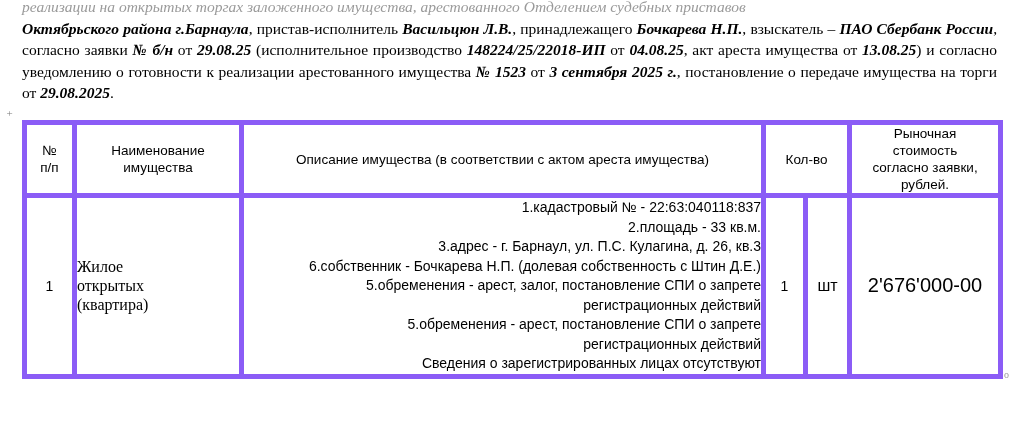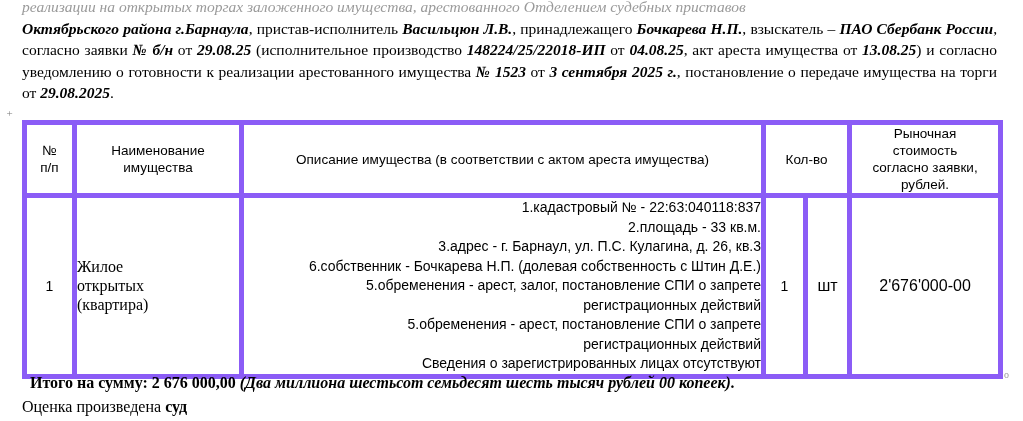--- a/index.html
+++ b/index.html
@@ -94,21 +94,21 @@
     font-size: 14px;
     font-family: "Liberation Sans", sans-serif;
   }
   td.c-unit {
     text-align: center;
     font-size: 16px;
     font-family: "Liberation Sans", sans-serif;
   }
   td.c-price {
     text-align: center;
-    font-size: 16px;
+    font-size: 20px;
     font-family: "Liberation Sans", sans-serif;
   }
   .desc-line { display: block; white-space: nowrap; }
   
   .total {
     position: absolute;
     left: 30px;
     top: 374px;
     font-size: 16px;
     white-space: nowrap;
@@ -202,17 +202,15 @@
             <span class="desc-line">Сведения о зарегистрированных лицах отсутствуют</span>
           </td>
           <td class="c-qty">1</td>
           <td class="c-unit">шт</td>
           <td class="c-price">2'676'000-00</td>
         </tr>
       </tbody>
     </table>
   </div>
 
-  <div class="total"><span class="b">Итого на сумму:</span><span class="b">&nbsp;</span><span class="b">2 676 000,00</span><span>&nbsp;</span><span class="bi">(Два миллиона шестьсот семьдесят шесть тысяч рублей 00 копеек).</span></div>
-
-  <div class="assess"><span>Оценка произведена</span><span>&nbsp;</span><span class="b">суд</span></div>
+
 
 </div>
 
 </body></html>

